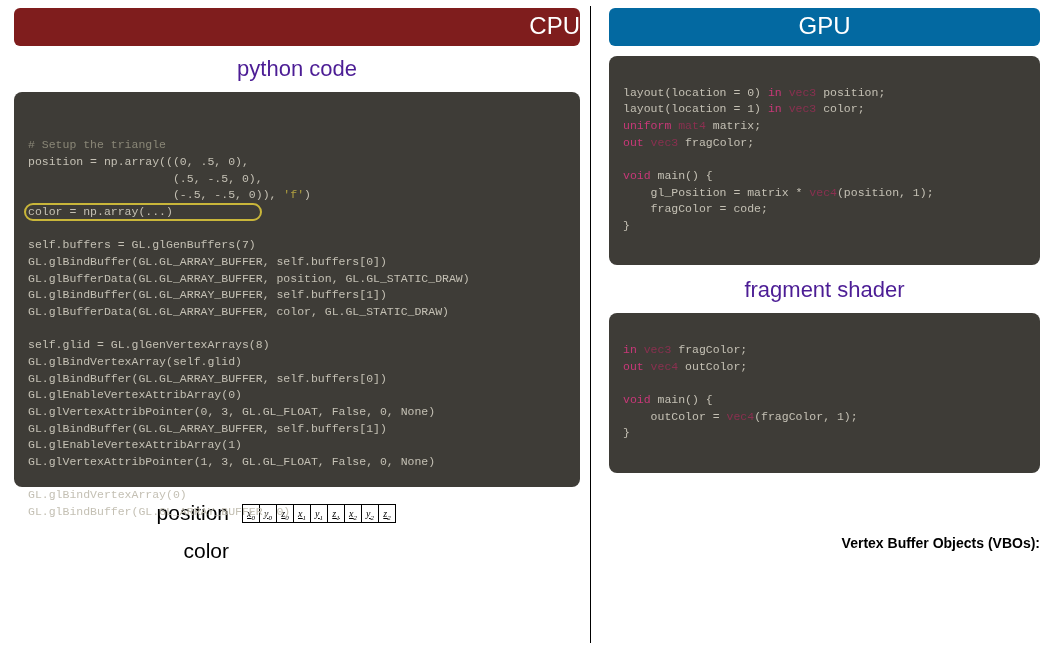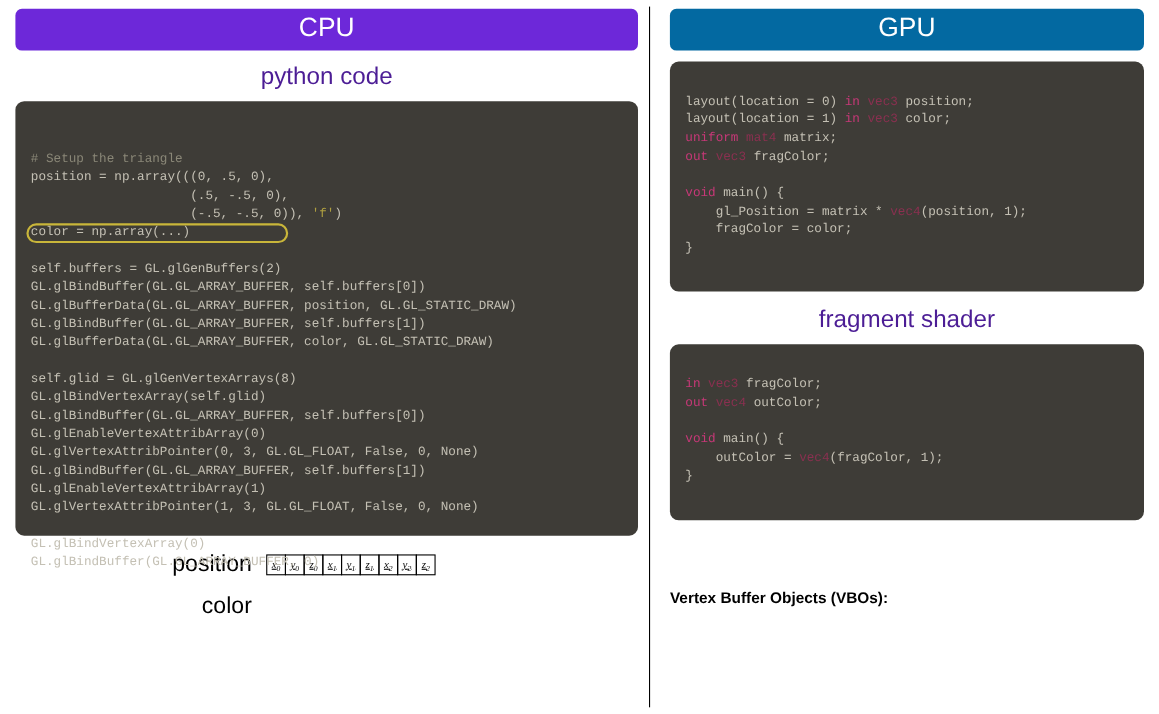--- a/index.html
+++ b/index.html
@@ -17,21 +17,21 @@
   .divider { width: 1px; background: #000; margin: 6px 0; }
   .header {
     border-radius: 6px;
     color: #fff;
     text-align: center;
     font-size: 24px;
     padding: 4px 0 6px 0;
     margin-bottom: 10px;
     font-weight: 400;
   }
-  .h-cpu { background: #6d28d9; }
+  .h-cpu { background: #7f1d1d; text-align: right; }
   .h-gpu { background: #0369a1; }
   .section-title {
     text-align: center;
     font-size: 22px;
     margin: 10px 0 10px 0;
     color: #4c1d95;
   }
   .codebox {
     background: #3e3c37;
     border-radius: 8px;
@@ -76,20 +76,21 @@
     line-height: 18px;
     margin-left: -1px;
     font-family: "Times New Roman", serif;
     text-decoration: underline;
   }
   .cell sub { font-size: 7px; }
   .vbo-area {
     margin-top: 62px;
   }
   .vbo-title {
+    text-align: right;
     font-size: 14px;
     font-family: Arial, sans-serif;
     margin-bottom: 6px;
   }
   .vbo-row {
     display: flex;
     justify-content: flex-end;
     align-items: center;
     margin-bottom: 5px;
   }
@@ -120,21 +121,21 @@
     <div class="section-title">python code</div>
 
     <div class="codebox" style="height:395px;">
       <div class="hl-box" style="left:10px; top:111px; width:238px; height:18px;"></div>
 <span class="c-comment"># Setup the triangle</span>
 <span class="c-gray">position = np.array(((0, .5, 0),</span>
 <span class="c-gray">                     (.5, -.5, 0),</span>
 <span class="c-gray"><span>                     (-.5, -.5, 0)), </span><span class="c-str">'f'</span><span>)</span></span>
 <span class="c-gray">color = np.array(...)</span>
 <span class="c-gray"></span>
-<span class="c-gray">self.buffers = GL.glGenBuffers(2)</span>
+<span class="c-gray">self.buffers = GL.glGenBuffers(7)</span>
 <span class="c-gray">GL.glBindBuffer(GL.GL_ARRAY_BUFFER, self.buffers[0])</span>
 <span class="c-gray">GL.glBufferData(GL.GL_ARRAY_BUFFER, position, GL.GL_STATIC_DRAW)</span>
 <span class="c-gray">GL.glBindBuffer(GL.GL_ARRAY_BUFFER, self.buffers[1])</span>
 <span class="c-gray">GL.glBufferData(GL.GL_ARRAY_BUFFER, color, GL.GL_STATIC_DRAW)</span>
 <span class="c-gray"></span>
 <span class="c-gray">self.glid = GL.glGenVertexArrays(8)</span>
 <span class="c-gray">GL.glBindVertexArray(self.glid)</span>
 <span class="c-gray">GL.glBindBuffer(GL.GL_ARRAY_BUFFER, self.buffers[0])</span>
 <span class="c-gray">GL.glEnableVertexAttribArray(0)</span>
 <span class="c-gray">GL.glVertexAttribPointer(0, 3, GL.GL_FLOAT, False, 0, None)</span>
@@ -171,21 +172,21 @@
     <div class="header h-gpu">GPU</div>
 
     <div class="codebox">
 <span class="c-gray"><span>layout(location = 0) </span><span class="c-kw">in </span><span class="c-type">vec3</span><span> position;</span></span>
 <span class="c-gray"><span>layout(location = 1) </span><span class="c-kw">in </span><span class="c-type">vec3</span><span> color;</span></span>
 <span class="c-gray"><span class="c-kw">uniform </span><span class="c-type">mat4</span><span> matrix;</span></span>
 <span class="c-gray"><span class="c-kw">out </span><span class="c-type">vec3</span><span> fragColor;</span></span>
 <span class="c-gray"></span>
 <span class="c-gray"><span class="c-kw">void </span><span>main() {</span></span>
 <span class="c-gray"><span>    gl_Position = matrix * </span><span class="c-type">vec4</span><span>(position, 1);</span></span>
-<span class="c-gray">    fragColor = color;</span>
+<span class="c-gray">    fragColor = code;</span>
 <span class="c-gray">}</span>
     </div>
 
     <div class="section-title" style="margin-top:12px;">fragment shader</div>
     <div class="codebox">
 <span class="c-gray"><span class="c-kw">in </span><span class="c-type">vec3</span><span> fragColor;</span></span>
 <span class="c-gray"><span class="c-kw">out </span><span class="c-type">vec4</span><span> outColor;</span></span>
 <span class="c-gray"></span>
 <span class="c-gray"><span class="c-kw">void </span><span>main() {</span></span>
 <span class="c-gray"><span>    outColor = </span><span class="c-type">vec4</span><span>(fragColor, 1);</span></span>

